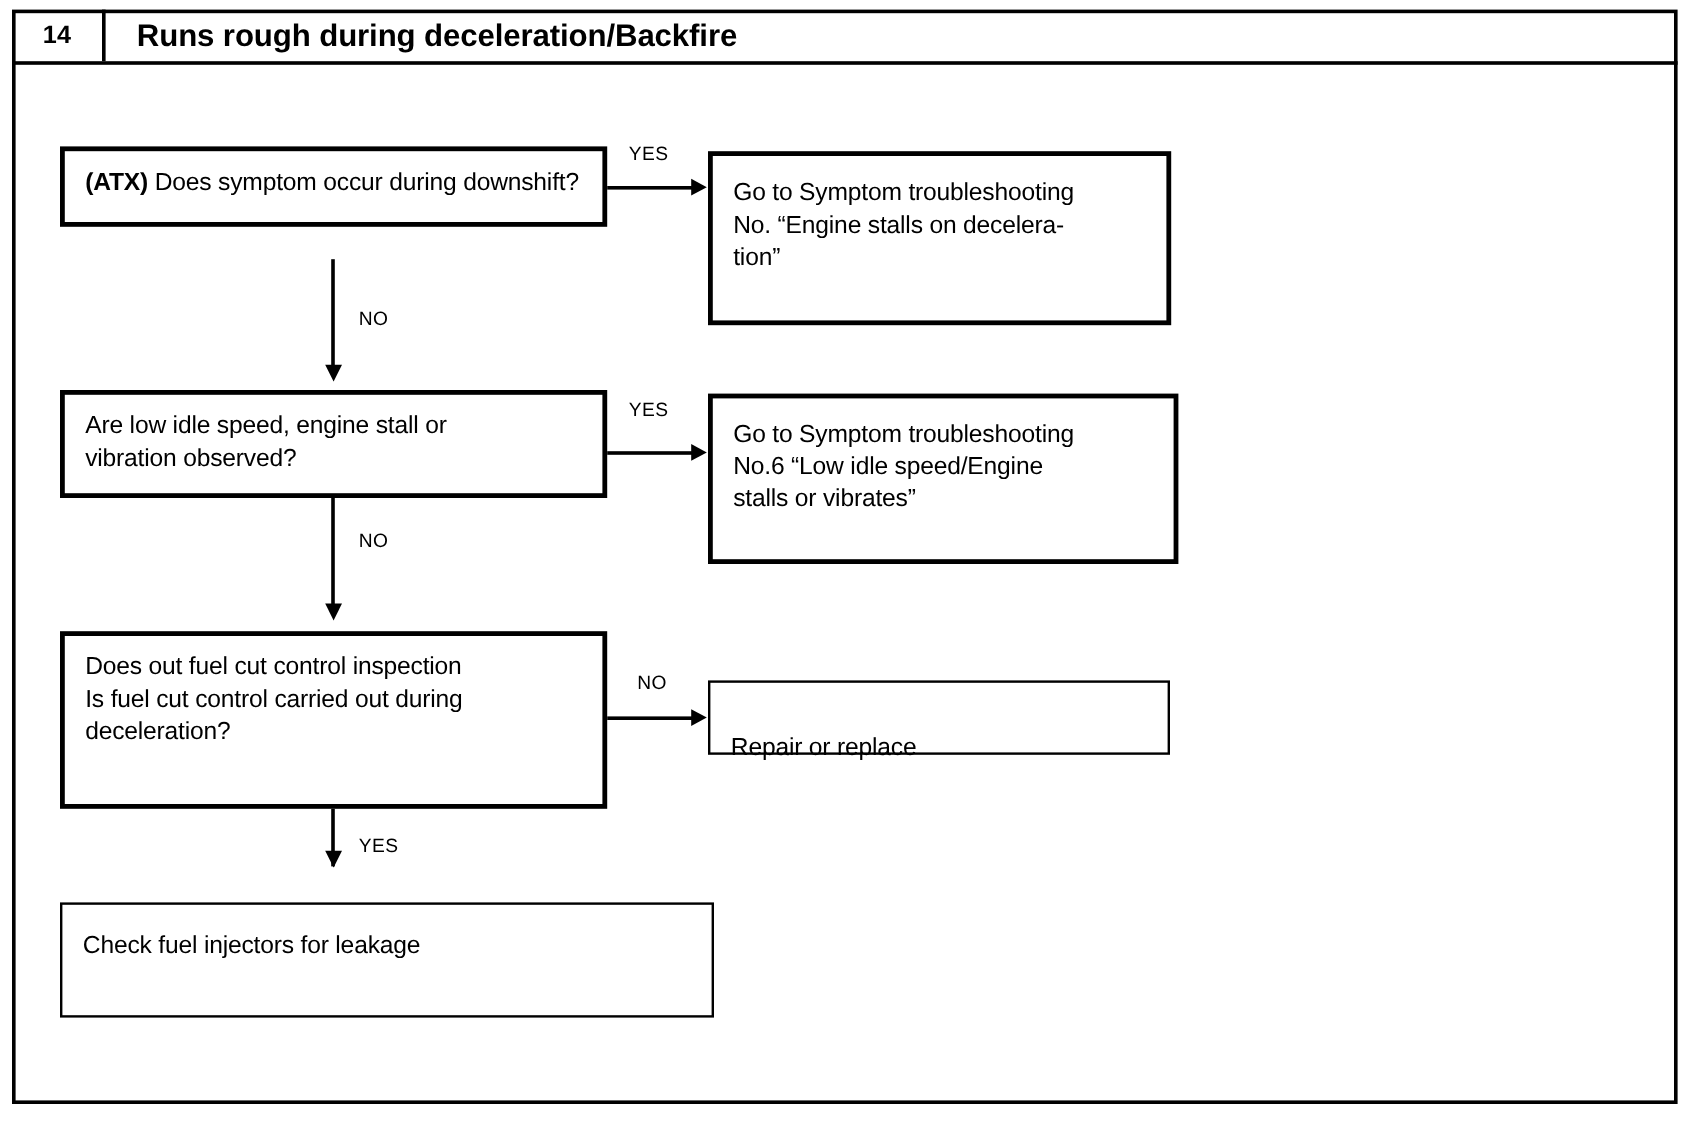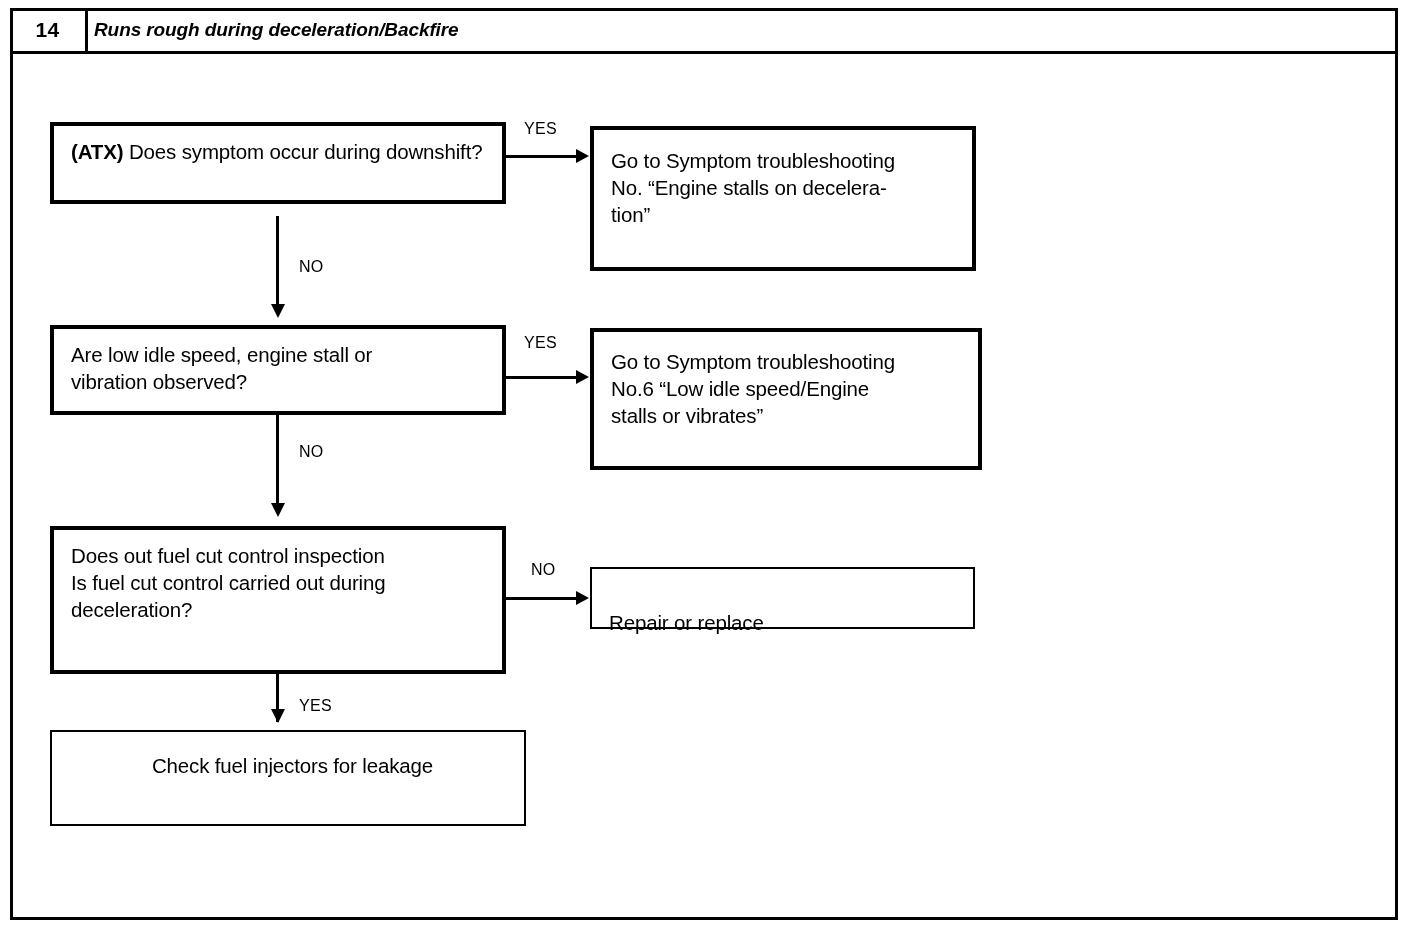--- a/index.html
+++ b/index.html
@@ -51,29 +51,28 @@
     border-right: 3px solid #000;
     display: flex;
     align-items: center;
     justify-content: center;
     font-size: 21px;
     font-weight: bold;
     letter-spacing: 0.2px;
   }
   .header-title {
     position: absolute;
-    left: 84px;
+    left: 104px;
     top: 0px;
     height: 43px;
     display: flex;
     align-items: center;
-    font-size: 19px;
+    font-size: 26px;
     font-weight: bold;
     letter-spacing: -0.1px;
-    font-style: italic;
   }
 
   
   .box {
     position: absolute;
     box-sizing: border-box;
     background: #ffffff;
     border: 2px solid #000;
   }
   .box.thick { border-width: 4px; }
@@ -127,21 +126,21 @@
 
 <div id="page">
 
   <div class="frame"></div>
 
   <div class="header">
     <div class="header-num">14</div>
     <div class="header-title">Runs rough during deceleration/Backfire</div>
   </div>
 
-  <div class="box thick" style="left:50px; top:122px; width:456px; height:82px;">
+  <div class="box thick" style="left:50px; top:122px; width:456px; height:67px;">
     <div class="box-text"><b>(ATX)</b><span> Does symptom occur during downshift?</span></div>
   </div>
 
   <div class="box thick" style="left:590px; top:126px; width:386px; height:145px;">
     <div class="box-text" style="top:17px;">Go to Symptom troubleshooting
 No. “Engine stalls on decelera-
 tion”</div>
   </div>
 
   <div class="hline" style="left:506px; top:155px; width:72px;"></div>
@@ -182,17 +181,17 @@
   </div>
 
   <div class="hline" style="left:506px; top:597px; width:72px;"></div>
   <div class="arrow-right" style="left:576px; top:591px;"></div>
   <div class="edge-label" style="left:531px; top:562px;">NO</div>
 
   <div class="vline" style="left:276px; top:674px; height:48px;"></div>
   <div class="arrow-down" style="left:271px; top:709px;"></div>
   <div class="edge-label" style="left:299px; top:698px;">YES</div>
 
-  <div class="box" style="left:50px; top:730px; width:476px; height:96px;text-align:center;">
+  <div class="box" style="left:50px; top:752px; width:545px; height:96px;">
     <div class="box-text" style="top:20px;">Check fuel injectors for leakage</div>
   </div>
 
 </div>
 
 </body></html>

